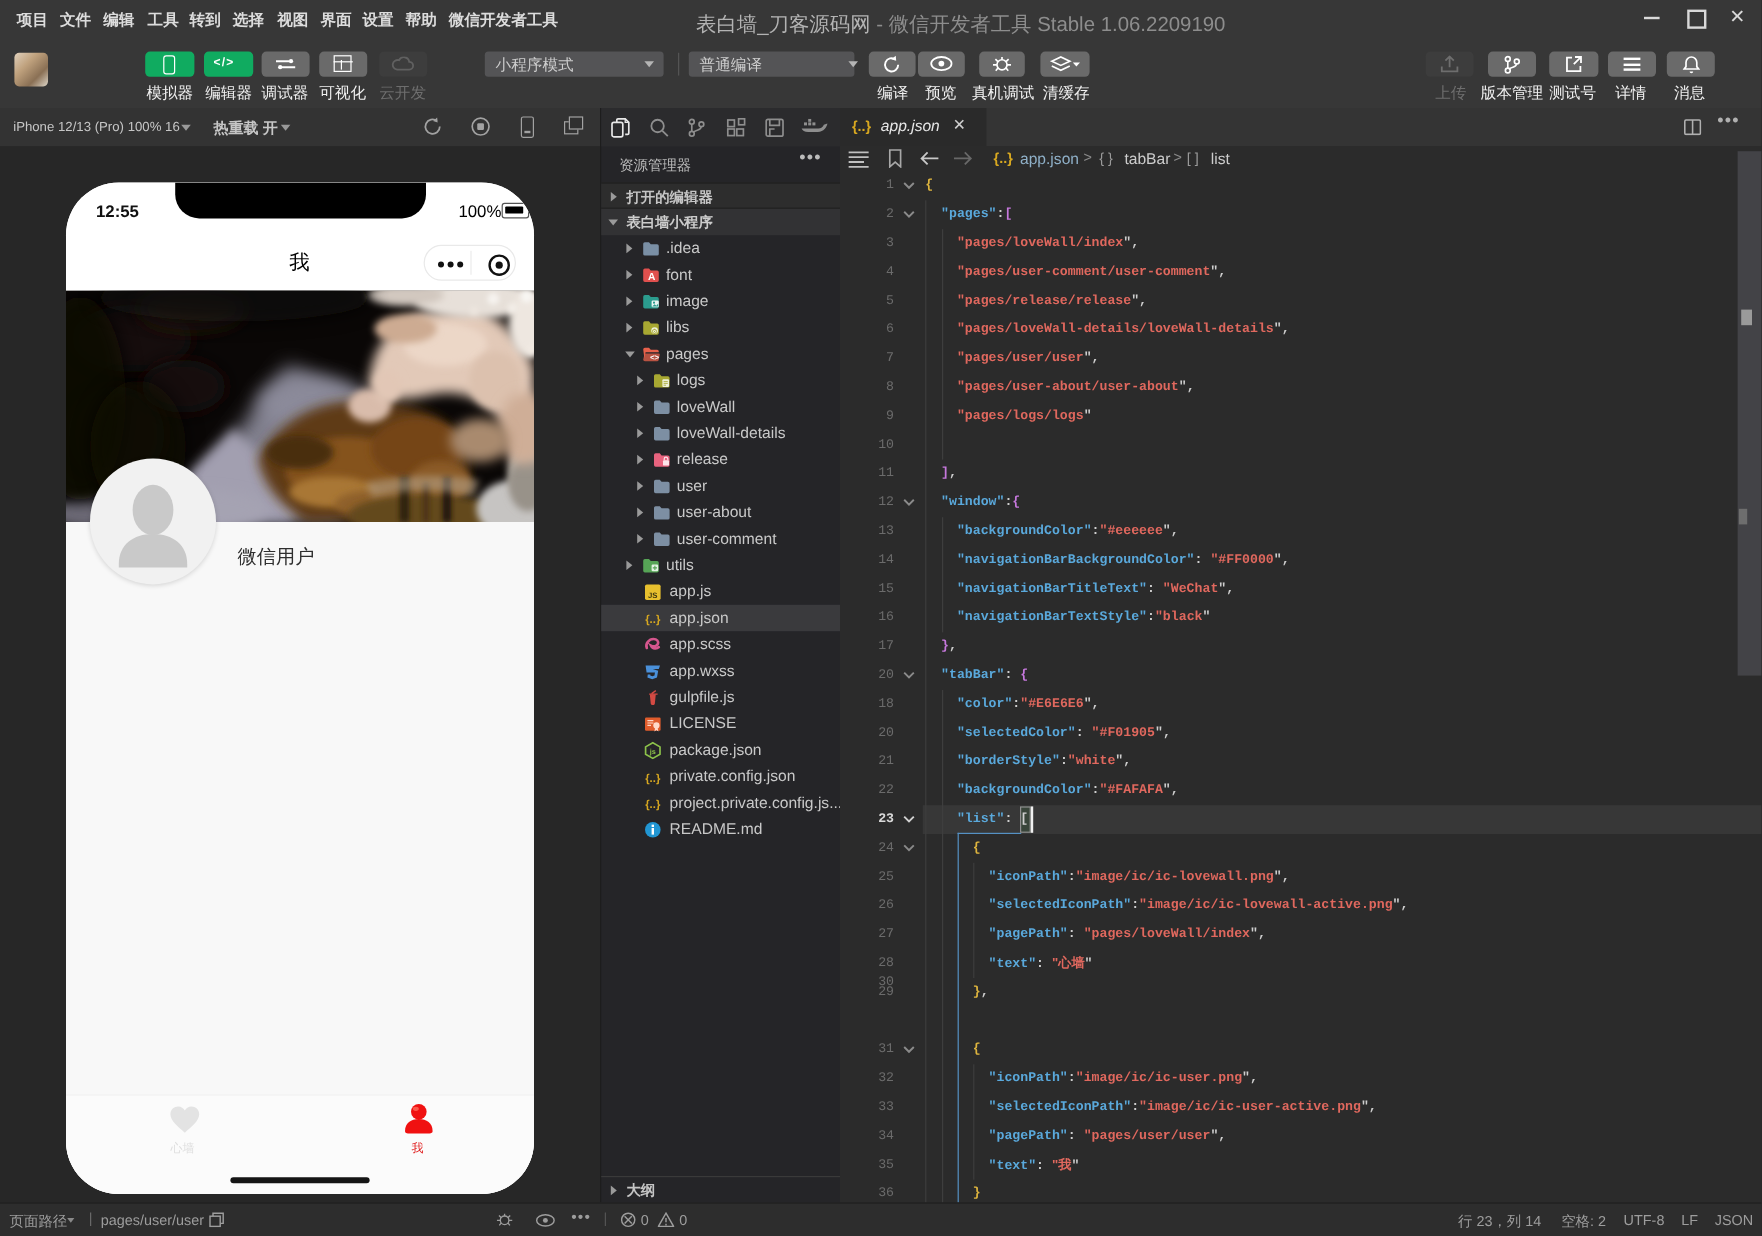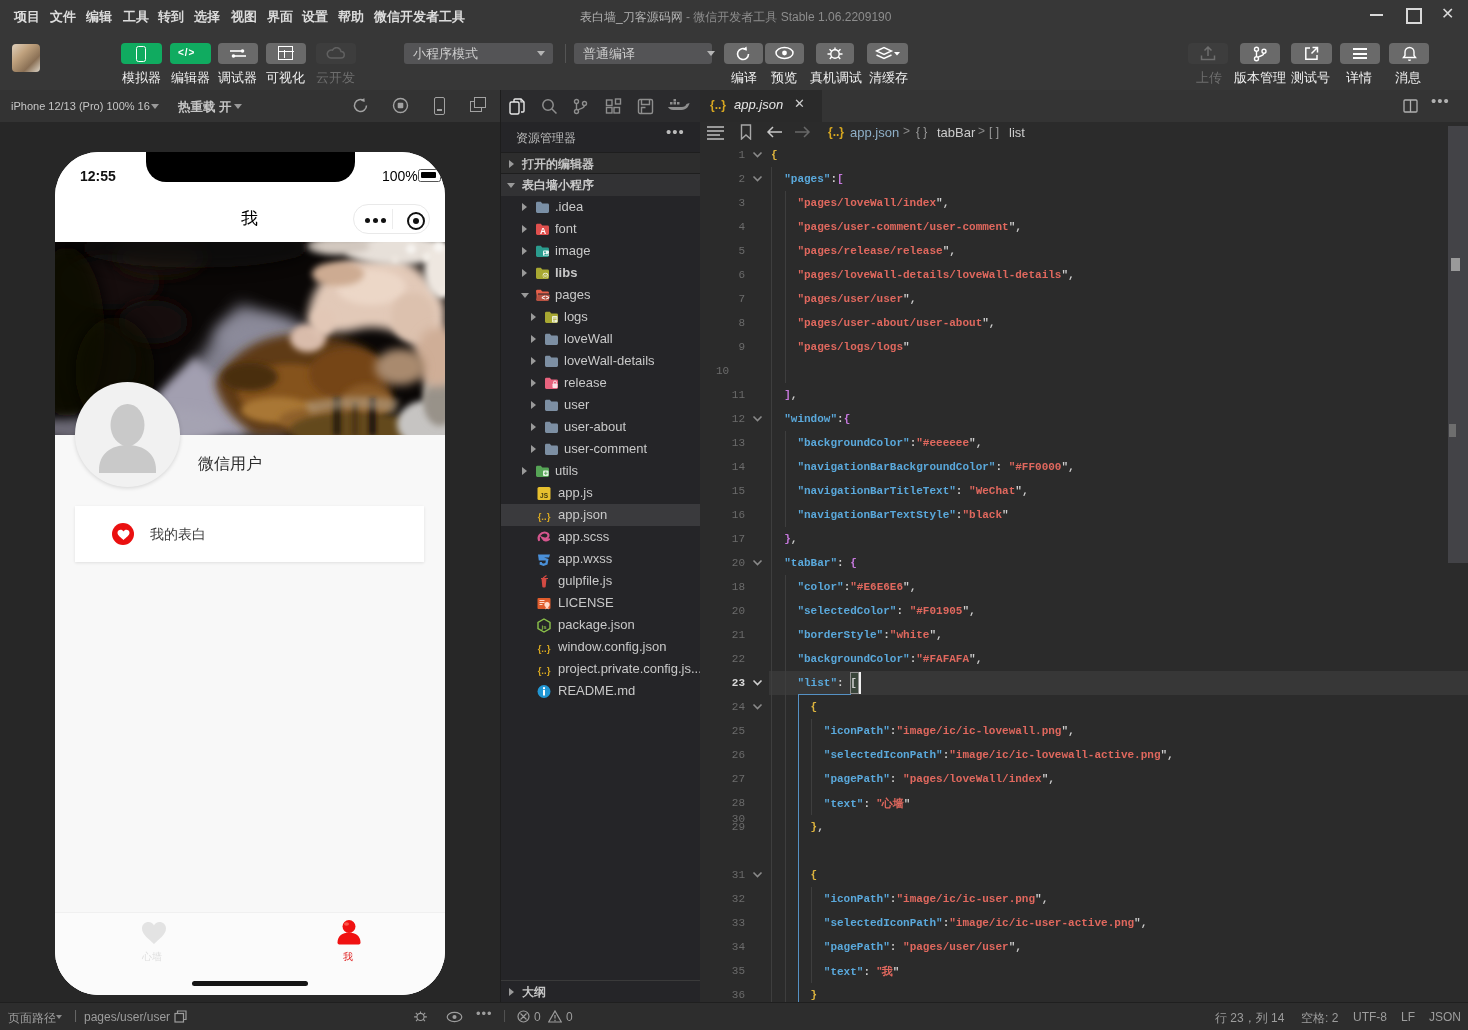--- a/index.html
+++ b/index.html
@@ -2,21 +2,21 @@
 <html><head>
 <meta charset="utf-8">
 <style>
 html,body{margin:0;padding:0}
 body{width:1468px;height:1030px;background:#2a2a2a;font-family:"Liberation Sans",sans-serif;overflow:hidden;position:relative}
 .a{position:absolute}
 
 #titlebar{left:0;top:0;width:1468px;height:30px;background:#373737}
 #toolbar{left:0;top:30px;width:1468px;height:60px;background:#373737}
 .menu{top:8px;font-size:13px;color:#dcdcdc;font-weight:bold}
-.wtitle{top:9px;font-size:12px;color:#8d8d8d}
+.wtitle{top:9px;font-size:17px;color:#8d8d8d}
 .grnbtn{top:13px;height:21px;background:#10ab60;border-radius:4px}
 .grybtn{top:13px;height:21px;background:#6a6a6a;border-radius:4px}
 .drkbtn{top:13px;height:21px;background:#3d3d3d;border-radius:4px}
 .tlab{top:39px;font-size:13px;color:#f0f0f0}
 .tlabd{top:39px;font-size:13px;color:#6e6e6e}
 .drop{top:13px;height:21px;background:#545456;border-radius:3px;color:#cecece;font-size:13px;line-height:21px}
 .caret{width:0;height:0;border-left:4px solid transparent;border-right:4px solid transparent;border-top:5px solid #b5b5b5}
 
 #simbar{left:0;top:90px;width:500px;height:32px;background:#333333}
 #simarea{left:0;top:122px;width:500px;height:880px;background:#272727}
@@ -268,27 +268,20 @@
 </svg>
 <div class="a" style="left:20px;top:230px;width:105px;height:105px;border-radius:50%;background:#f1f1f1;box-shadow:0 1px 4px rgba(0,0,0,0.15)">
 <svg width="105" height="105" viewBox="0 0 105 105">
         <g fill="#c9c9c9">
           <ellipse cx="52.5" cy="43" rx="17" ry="21"></ellipse>
           <path d="M24 88 c0-16 12-25 28.5-25 s28.5 9 28.5 25 v3 H24 z"></path>
         </g>
       </svg>
 </div>
 <span class="a" style="left:143px;top:302px;font-size:16px;color:#2e2e2e">微信用户</span>
-<div class="a" style="left:20px;top:354px;width:349px;height:56px;background:#fff;box-shadow:0 1px 3px rgba(0,0,0,0.1)">
-<div class="a" style="left:37px;top:17px;width:22px;height:22px;border-radius:50%;background:#ea1010"></div>
-<svg class="a" style="left:41.5px;top:22.5px" width="13" height="12" viewBox="0 0 13 12">
-        <path d="M6.5 11 C4 8.5 0.5 6.5 0.5 3.8 C0.5 1.9 2 0.7 3.6 0.7 C4.8 0.7 5.9 1.4 6.5 2.4 C7.1 1.4 8.2 0.7 9.4 0.7 C11 0.7 12.5 1.9 12.5 3.8 C12.5 6.5 9 8.5 6.5 11 z" fill="#fff"></path>
-      </svg>
-<span class="a" style="left:75px;top:20px;font-size:14px;color:#3e3e3e">我的表白</span>
-</div>
 <div class="a" style="left:0;top:760px;width:390px;height:83px;background:#fbfbfb;border-top:1px solid #f0f0f0"></div>
 <svg class="a" style="left:84px;top:766px" width="30" height="30" viewBox="0 0 30 30">
       <path d="M15 26 C10 21 3 16.5 3 10.5 C3 6.5 6 4 9.5 4 C12 4 14 5.5 15 7.5 C16 5.5 18 4 20.5 4 C24 4 27 6.5 27 10.5 C27 16.5 20 21 15 26 z" fill="#e3e3e3"></path>
     </svg>
 <span class="a" style="left:87px;top:798px;font-size:10px;color:#dedede">心墙</span>
 <svg class="a" style="left:279px;top:766px" width="30" height="30" viewBox="0 0 30 30">
       <circle cx="15" cy="8.5" r="6.5" fill="#f01111"></circle>
       <path d="M3.5 24.5 c0-6.5 5-10 11.5-10 s11.5 3.5 11.5 10 c0 1.5-1 2-2.5 2 h-18 c-1.5 0-2.5-0.5-2.5-2 z" fill="#f01111"></path>
       <ellipse cx="12.5" cy="6" rx="2.5" ry="1.8" fill="#ff6a5a" opacity="0.8"></ellipse>
     </svg>
@@ -365,21 +358,21 @@
 <div class="a trow" style="top:150px;">
       <span class="a arr" style="left:21px;top:7px"></span>
       <svg class="a" style="left:34px;top:4px" width="16" height="15" viewBox="0 0 16 15">
         <path d="M1 3.2 q0-1.4 1.4-1.4 h3.4 l1.5 1.7 h5.3 q1.4 0 1.4 1.4 v6.7 q0 1.4-1.4 1.4 h-10.2 q-1.4 0-1.4-1.4 z" fill="#2b9c8e"></path>
         <rect x="8" y="6.5" width="6" height="5.5" rx="1" fill="#e8f5f2"></rect>
         <circle cx="10" cy="8.2" r="0.9" fill="#2b9c8e"></circle>
         <path d="M8.5 11.5 l2-2 1.5 1.2 1.5-1.8 v2.6 z" fill="#2b9c8e"></path>
       </svg>
       <span class="a" style="left:54px">image</span>
     </div>
-<div class="a trow" style="top:172px;font-weight:bold;">
+<div class="a trow" style="top:172px;">
       <span class="a arr" style="left:21px;top:7px"></span>
       <svg class="a" style="left:34px;top:4px" width="16" height="15" viewBox="0 0 16 15">
         <path d="M1 3.2 q0-1.4 1.4-1.4 h3.4 l1.5 1.7 h5.3 q1.4 0 1.4 1.4 v6.7 q0 1.4-1.4 1.4 h-10.2 q-1.4 0-1.4-1.4 z" fill="#a8a832"></path>
         <circle cx="10.5" cy="9.5" r="2.8" fill="#eef0d8"></circle>
         <text x="10.5" y="12" font-size="6" fill="#a8a832" text-anchor="middle">⚙</text>
       </svg>
       <span class="a" style="left:54px">libs</span>
     </div>
 <div class="a trow" style="top:194px;">
       <span class="a arrd" style="left:20px;top:9px"></span>
@@ -497,21 +490,21 @@
       <svg class="a" style="left:35px;top:4px" width="16" height="15" viewBox="0 0 16 15">
         <path d="M8 1 l6 3.4 v6.2 L8 14 2 10.6 V4.4 z" fill="none" stroke="#8cc24a" stroke-width="1.4"></path>
         <text x="8" y="10.5" font-size="6" fill="#8cc24a" text-anchor="middle" font-weight="bold" font-family="Liberation Sans">js</text>
       </svg>
       <span class="a" style="left:57px">package.json</span>
     </div>
 <div class="a trow" style="top:546px;">
       <svg class="a" style="left:35px;top:4px" width="16" height="15" viewBox="0 0 16 15">
         <text x="8" y="11.5" font-size="9.5" font-weight="bold" fill="#d8a820" text-anchor="middle" font-family="Liberation Sans">{..}</text>
       </svg>
-      <span class="a" style="left:57px">window.config.json</span>
+      <span class="a" style="left:57px">private.config.json</span>
     </div>
 <div class="a trow" style="top:568px;">
       <svg class="a" style="left:35px;top:4px" width="16" height="15" viewBox="0 0 16 15">
         <text x="8" y="11.5" font-size="9.5" font-weight="bold" fill="#d8a820" text-anchor="middle" font-family="Liberation Sans">{..}</text>
       </svg>
       <span class="a" style="left:57px">project.private.config.js...</span>
     </div>
 <div class="a trow" style="top:590px;">
       <svg class="a" style="left:35px;top:4px" width="16" height="15" viewBox="0 0 16 15">
         <circle cx="8" cy="7.5" r="6.5" fill="#2196d3"></circle>
@@ -596,21 +589,21 @@
 <div class="ln" style="left:0;top:96px;color:#6b6b6b;">5</div>
 <div class="cl" style="top:96px"><span class="pn">    </span><span class="s">"pages/release/release</span><span class="qb">"</span><span class="pn">,</span></div>
 <div class="ln" style="left:0;top:120px;color:#6b6b6b;">6</div>
 <div class="cl" style="top:120px"><span class="pn">    </span><span class="s">"pages/loveWall-details/loveWall-details</span><span class="qb">"</span><span class="pn">,</span></div>
 <div class="ln" style="left:0;top:144px;color:#6b6b6b;">7</div>
 <div class="cl" style="top:144px"><span class="pn">    </span><span class="s">"pages/user/user</span><span class="qb">"</span><span class="pn">,</span></div>
 <div class="ln" style="left:0;top:168px;color:#6b6b6b;">8</div>
 <div class="cl" style="top:168px"><span class="pn">    </span><span class="s">"pages/user-about/user-about</span><span class="qb">"</span><span class="pn">,</span></div>
 <div class="ln" style="left:0;top:192px;color:#6b6b6b;">9</div>
 <div class="cl" style="top:192px"><span class="pn">    </span><span class="s">"pages/logs/logs</span><span class="qb">"</span></div>
-<div class="ln" style="left:0;top:216px;color:#6b6b6b;text-align:center;">10</div>
+<div class="ln" style="left:0;top:216px;color:#6b6b6b;">10</div>
 <div class="ln" style="left:0;top:240px;color:#6b6b6b;">11</div>
 <div class="cl" style="top:240px"><span class="pn">  </span><span class="b1">]</span><span class="pn">,</span></div>
 <div class="ln" style="left:0;top:264px;color:#6b6b6b;">12</div>
 <svg class="a" style="left:52px;top:272px" width="11" height="8" viewBox="0 0 11 8">
         <path d="M1.5 1.5 L5.5 5.5 L9.5 1.5" fill="none" stroke="#8a8a8a" stroke-width="1.6"></path>
       </svg>
 <div class="cl" style="top:264px"><span class="pn">  </span><span class="k">"window"</span><span class="pn">:</span><span class="b1">{</span></div>
 <div class="ln" style="left:0;top:288px;color:#6b6b6b;">13</div>
 <div class="cl" style="top:288px"><span class="pn">    </span><span class="k">"backgroundColor"</span><span class="pn">:</span><span class="s">"#eeeeee</span><span class="qb">"</span><span class="pn">,</span></div>
 <div class="ln" style="left:0;top:312px;color:#6b6b6b;">14</div>

